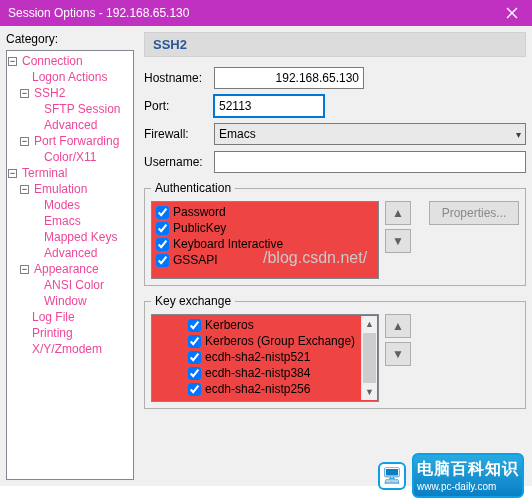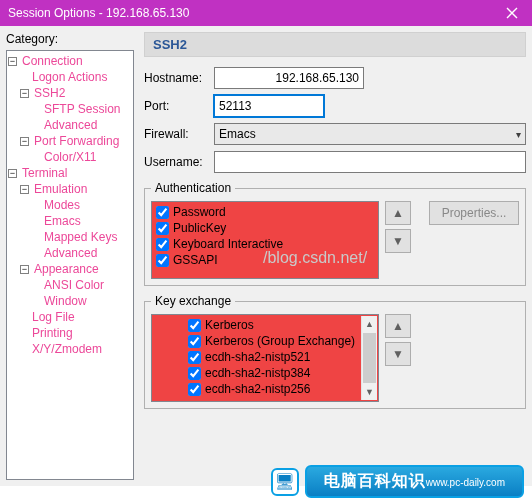--- a/index.html
+++ b/index.html
@@ -201,26 +201,26 @@
     position: absolute;
     right: 8px;
     bottom: 6px;
     display: flex;
     align-items: center;
     gap: 6px;
   }
   .badge-box {
     border: 2px solid #0aa0e4;
     border-radius: 6px;
-    padding: 4px 17px;
+    padding: 4px 3px;
     background: linear-gradient(#2aa9e0,#0a7fc4);
     color: #fff;
     display:flex;
-    flex-direction:row;
-    align-items:center;
+    flex-direction:column;
+    align-items:flex-start;
     font-weight:bold;
   }
   .badge-title { font-size: 16px; letter-spacing:1px;}
   .badge-url { font-size: 10px; margin-top:1px; font-weight:normal;}
   .badge-icon {
     width:28px;height:28px;border:2px solid #0aa0e4;border-radius:6px;
     background:#fff;display:flex;align-items:center;justify-content:center;
     color:#0a7fc4;font-size:16px;
   }
 </style>

